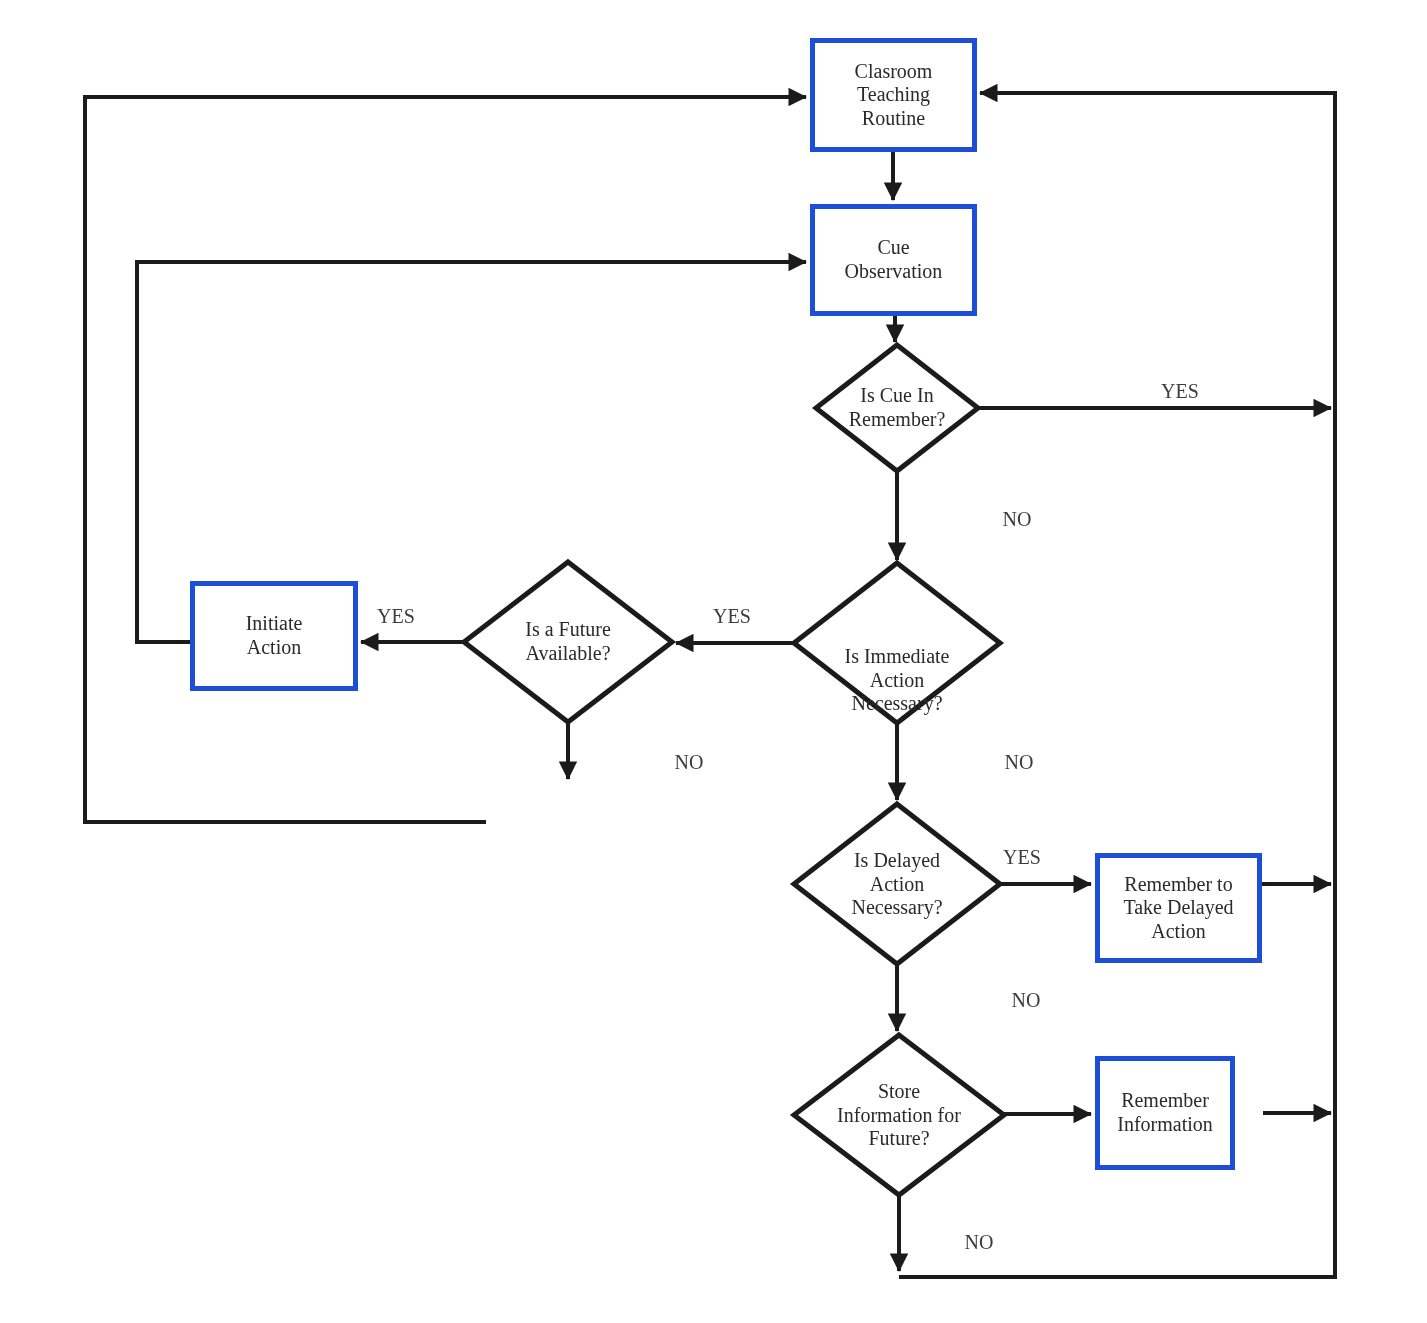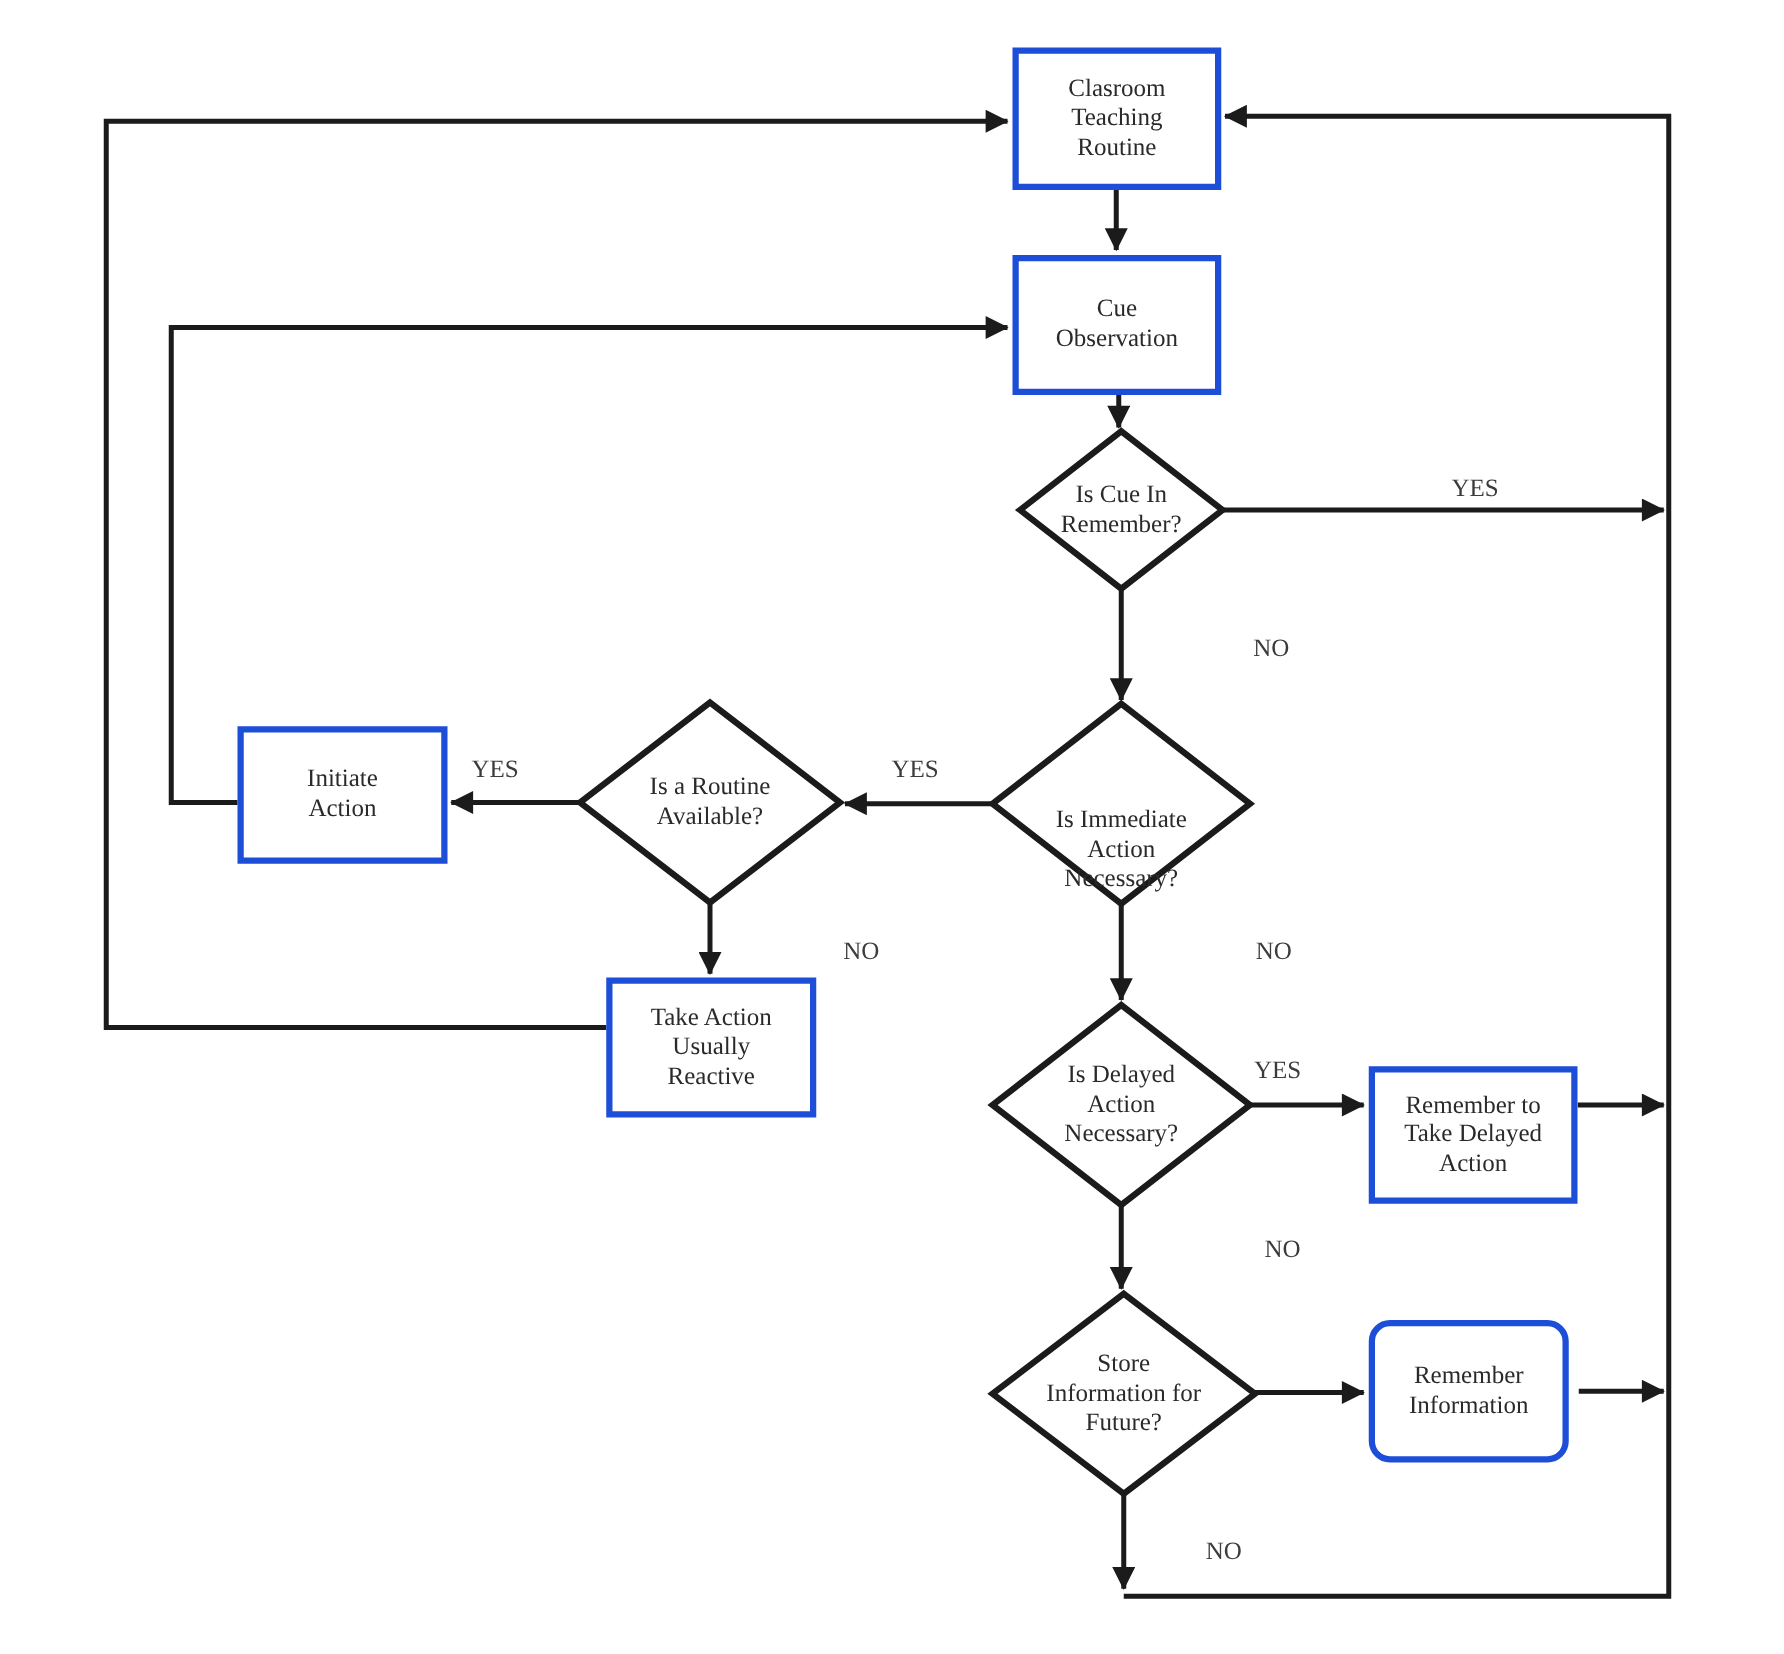--- a/index.html
+++ b/index.html
@@ -92,43 +92,38 @@
   <div class="node" style="left:810px; top:204px; width:167px; height:112px;">
     <div class="lbl">Cue
 Observation</div>
   </div>
 
   <div class="node" style="left:190px; top:581px; width:168px; height:110px;">
     <div class="lbl">Initiate
 Action</div>
   </div>
 
-  <div class="node" style="left:485px; top:782px; width:168px; height:112px;">
-    <div class="lbl">Take Action
-Usually
-Reactive</div>
-  </div>
 
   <div class="node" style="left:1095px; top:813px; width:167px; height:110px;margin-top:40px;">
     <div class="lbl">Remember to
 Take Delayed
 Action</div>
   </div>
 
-  <div class="node" style="left:1095px; top:1056px; width:160px; height:114px;border-radius:17px;">
+  <div class="node" style="left:1095px; top:1056px; width:140px; height:114px;">
     <div class="lbl">Remember
 Information</div>
   </div>
 
   <div class="dlabel" style="left:897px; top:408px;">Is Cue In
 Remember?</div>
   <div class="dlabel" style="left:897px; top:643px;margin-top:37px;">Is Immediate
 Action
 Necessary?</div>
-  <div class="dlabel" style="left:568px; top:642px;">Is a Routine
+  <div class="dlabel" style="left:568px; top:642px;">Is a Future
 Available?</div>
   <div class="dlabel" style="left:897px; top:884px;">Is Delayed
 Action
 Necessary?</div>
   <div class="dlabel" style="left:899px; top:1115px;">Store
 Information for
 Future?</div>
 
   <div class="elabel" style="left:1180px; top:391px;">YES</div>
   <div class="elabel" style="left:1017px; top:519px;">NO</div>

